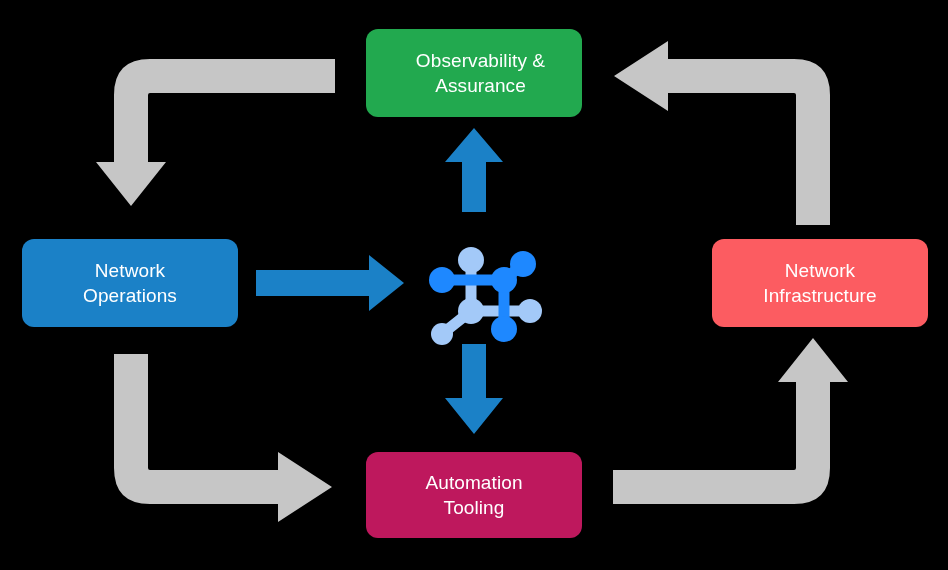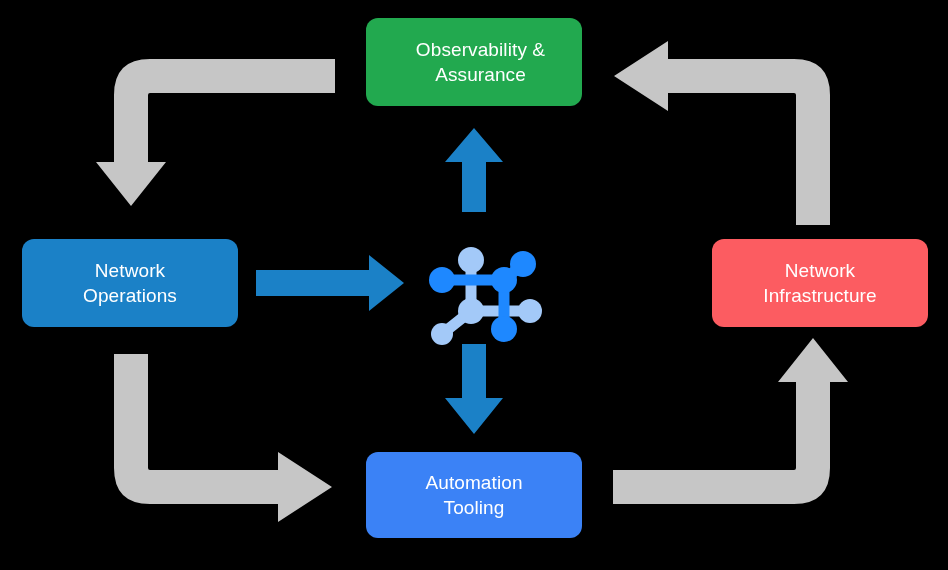--- a/index.html
+++ b/index.html
@@ -25,21 +25,21 @@
     border-radius: 12px;
     color: #ffffff;
     font-size: 19px;
     line-height: 1.32;
     font-weight: 400;
     letter-spacing: 0.1px;
     box-sizing: border-box;
     padding: 4px 10px;
     white-space: pre-line;
   }
-  #box-observability { left: 366px; top: 18px;  width: 216px; height: 88px; padding-left: 23px; }
+  #box-observability { left: 366px; top: 29px;  width: 216px; height: 88px; padding-left: 23px; }
   #box-netops        { left: 22px;  top: 239px; width: 216px; height: 88px; }
   #box-netinfra      { left: 712px; top: 239px; width: 216px; height: 88px; }
   #box-automation    { left: 366px; top: 452px; width: 216px; height: 86px; }
 
   .svg-layer {
     position: absolute;
     left: 0;
     top: 0;
     width: 948px;
     height: 570px;
@@ -100,16 +100,16 @@
 
   <div class="node-box" id="box-observability" style="background-color: rgb(34, 169, 79);">Observability &amp;
 Assurance</div>
 
   <div class="node-box" id="box-netops" style="background-color: rgb(27, 129, 199);">Network
 Operations</div>
 
   <div class="node-box" id="box-netinfra" style="background-color: rgb(252, 92, 97);">Network
 Infrastructure</div>
 
-  <div class="node-box" id="box-automation" style="background-color: #3b82f6;">Automation
+  <div class="node-box" id="box-automation" style="background-color: #be185d;">Automation
 Tooling</div>
 
 </div>
 
 </body></html>

